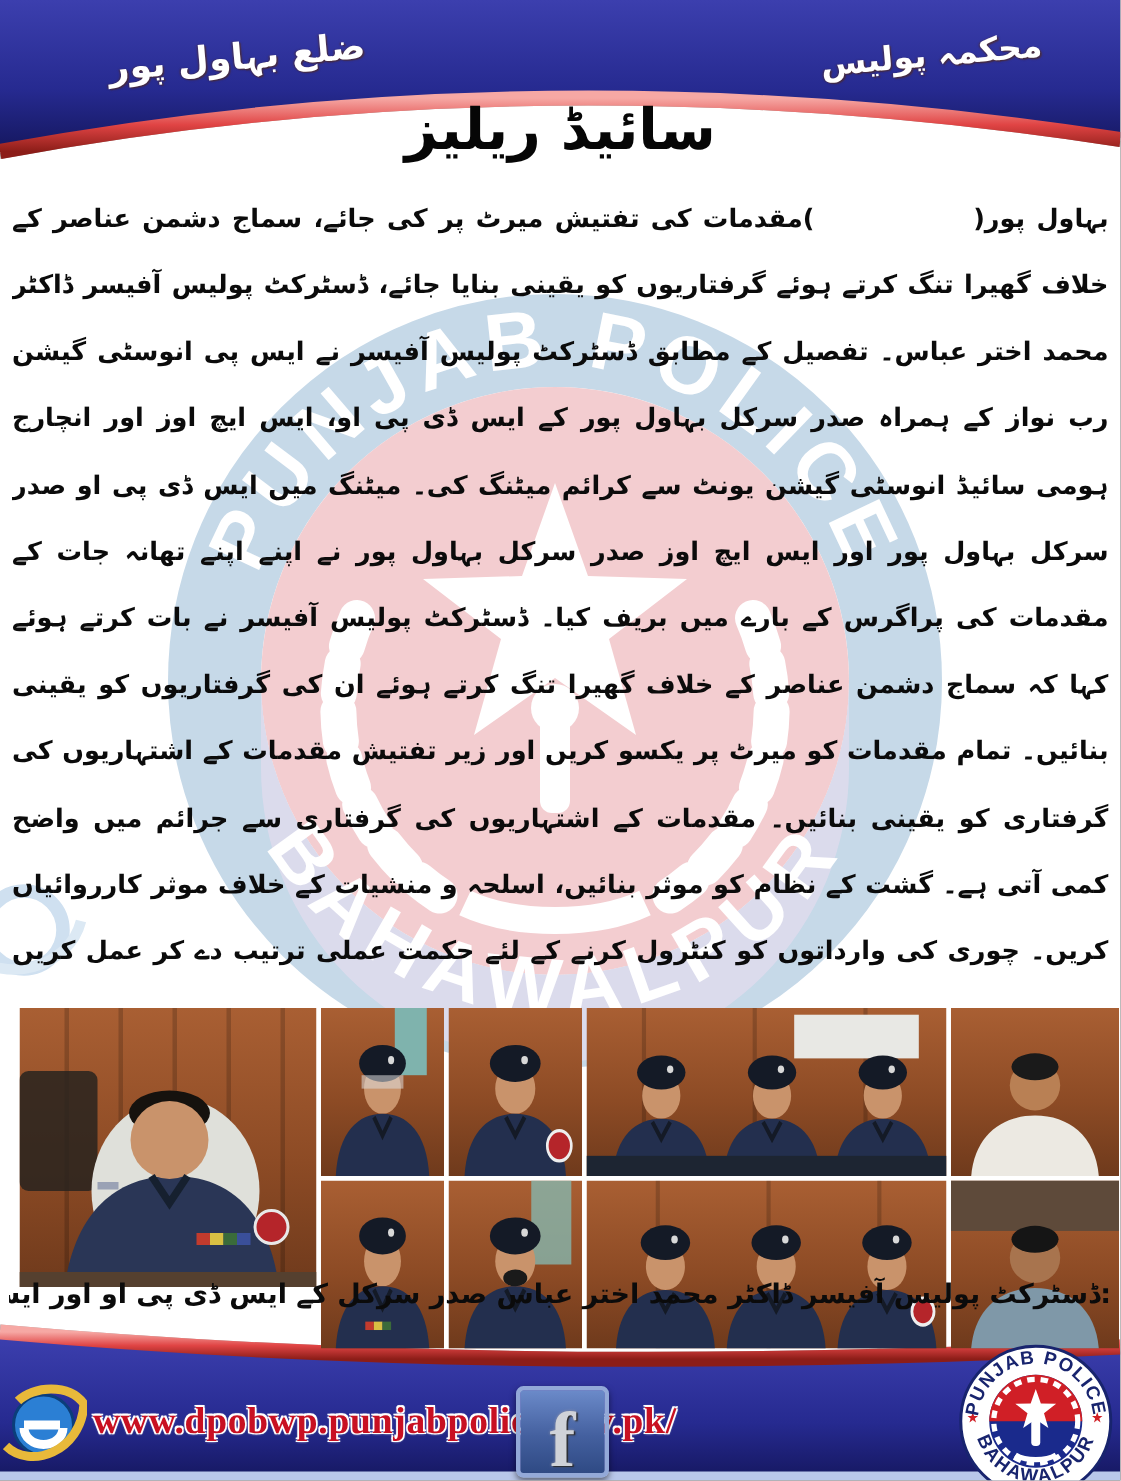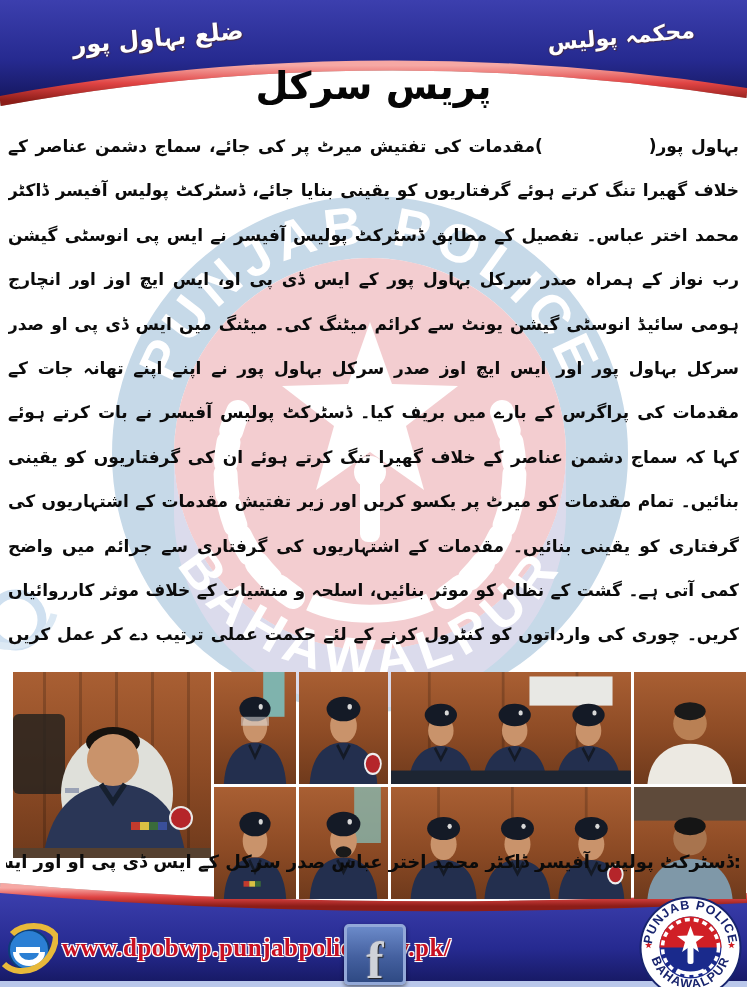--- a/index.html
+++ b/index.html
@@ -118,21 +118,21 @@
     </defs>
   </svg>
 
   <svg class="hdr-svg" width="747" height="128" viewBox="0 0 747 128">
     <path d="M0,0 L747,0 L747,92 C500,54 250,54 0,100 Z" fill="url(#navyHdr)"></path>
     <path d="M0,104 C250,58 500,58 747,96" fill="none" stroke="#5b4a43" stroke-width="4" opacity=".55"></path>
     <path d="M0,101 C250,55 500,55 747,93" fill="none" stroke="url(#redStripe)" stroke-width="10"></path>
   </svg>
   <div class="hdr-text hdr-dept">محکمہ پولیس</div>
   <div class="hdr-text hdr-dist">ضلع بہاول پور</div>
-  <div class="press-title">پریس سرکل</div>
+  <div class="press-title">سائیڈ ریلیز</div>
 
   <svg class="wm" width="565" height="565" viewBox="0 0 565 565">
     <circle cx="282" cy="282" r="227" fill="none" stroke="#c3d7e7" stroke-width="62"></circle>
     <circle cx="282" cy="282" r="196" fill="#f3cbce"></circle>
     <path d="M86,282 A196,196 0 0 0 478,282 L478,340 A196,196 0 0 1 86,340 Z" fill="#dadaec"></path>
     <path d="M86,282 A196,196 0 0 0 478,282 Z" fill="#dadaec" opacity="0"></path>
     <path d="M282,150 l22,62 66,2 -52,40 18,64 -54,-38 -54,38 18,-64 -52,-40 66,-2 Z" fill="#ffffff"></path>
     <path d="M150,240 a150,150 0 0 0 55,185" fill="none" stroke="#ffffff" stroke-width="24" stroke-dasharray="20 12" stroke-linecap="round"></path>
     <path d="M414,240 a150,150 0 0 1 -55,185" fill="none" stroke="#ffffff" stroke-width="24" stroke-dasharray="20 12" stroke-linecap="round"></path>
     <path d="M222,430 a85,40 0 0 0 120,0" fill="none" stroke="#ffffff" stroke-width="18"></path>

